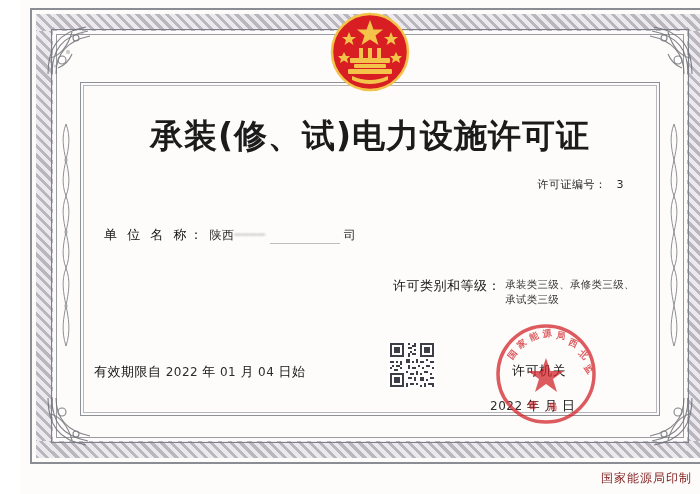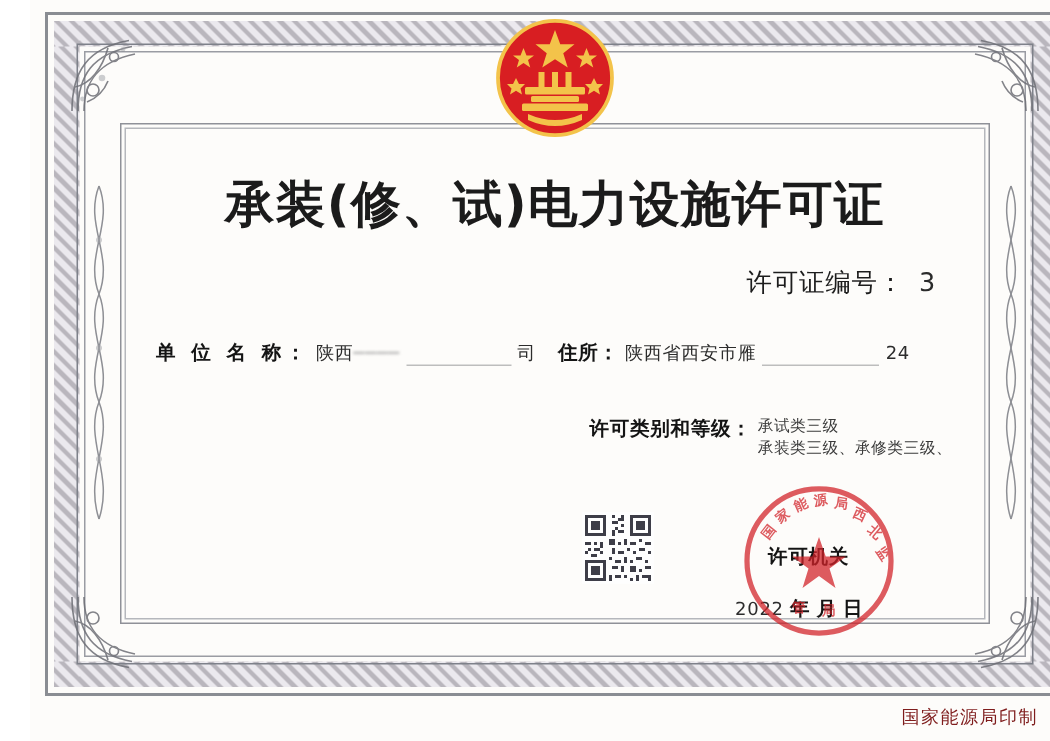--- a/index.html
+++ b/index.html
@@ -114,39 +114,39 @@
     letter-spacing: 1px;
     color: #1b1b1b;
     z-index: 5;
   }
 
   
   .cert-no {
     position: absolute;
     right: 96px;
     top: 177px;
-    font-size: 17px;
+    font-size: 11px;
     color: #1d1d1d;
     letter-spacing: 0.5px;
     z-index: 5;
   }
   .cert-no .val {
     color: #2a2a2a;
     margin-left: 10px;
   }
 
   .field {
     position: absolute;
     font-size: 13px;
     color: #141414;
     z-index: 5;
     white-space: nowrap;
   }
   .label {
-    font-weight: bold;
+    font-weight: normal;
     letter-spacing: 3px;
   }
   .label.tight { letter-spacing: 0.5px; }
   .value {
     font-weight: normal;
     letter-spacing: 0.5px;
     color: #2c2c2c;
     font-size: 12px;
   }
   .value.blur {
@@ -332,36 +332,39 @@
   </div>
 
   <div class="field f-unit-name">
     <span class="label">单 位 名 称：</span>
     <span class="value">陕西</span>
     <span class="value blur">​────</span>
     <span class="underline-dots" style="width:70px"></span>
     <span class="value">司</span>
   </div>
 
-  <div class="field f-address">
-    <span class="label tight">住所：</span>
-    <span class="value">陕西省西安市雁</span>
-    <span class="underline-dots" style="width:78px"></span>
-    <span class="value">24</span>
-  </div>
 
 
   <div class="field f-category">
     <span class="label tight">许可类别和等级：</span>
     <span class="cat-lines">
+      <span style="display:block">承装类三级、承修类三级、</span>
       <span style="display:block">承试类三级</span>
-      <span style="display:block">承装类三级、承修类三级、</span>
     </span>
   </div>
 
+  <div class="field f-valid-from">
+    <span class="label tight">有效期限自</span>
+    <span class="value">2022</span>
+    <span class="label tight">年</span>
+    <span class="value">01</span>
+    <span class="label tight">月</span>
+    <span class="value">04</span>
+    <span class="label tight">日始</span>
+  </div>
 
 
   <div class="field f-issuer">
     <span class="label tight">许可机关</span>
   </div>
 
   <div class="field f-issue-date">
     <span class="value">2022</span>
     <span class="label tight">年</span>
     <span class="value"></span>

